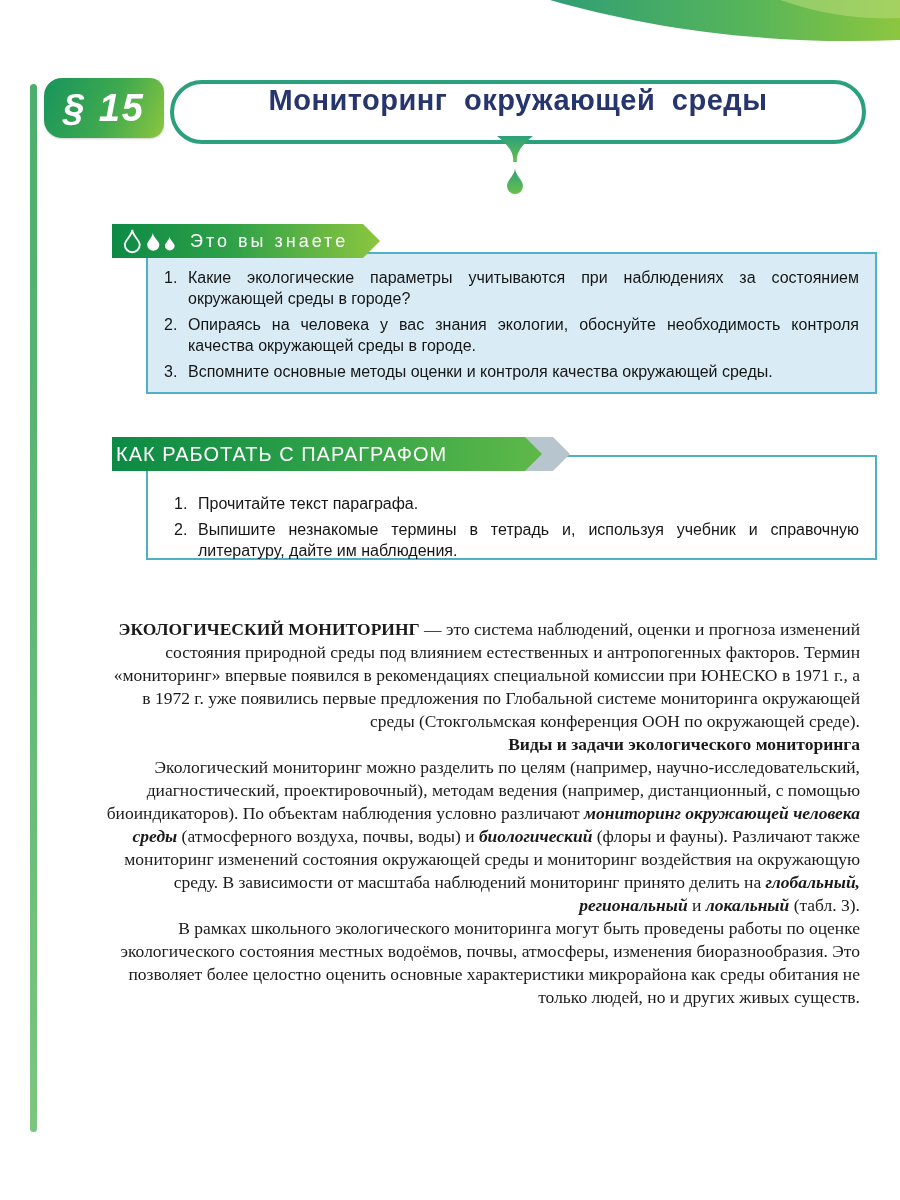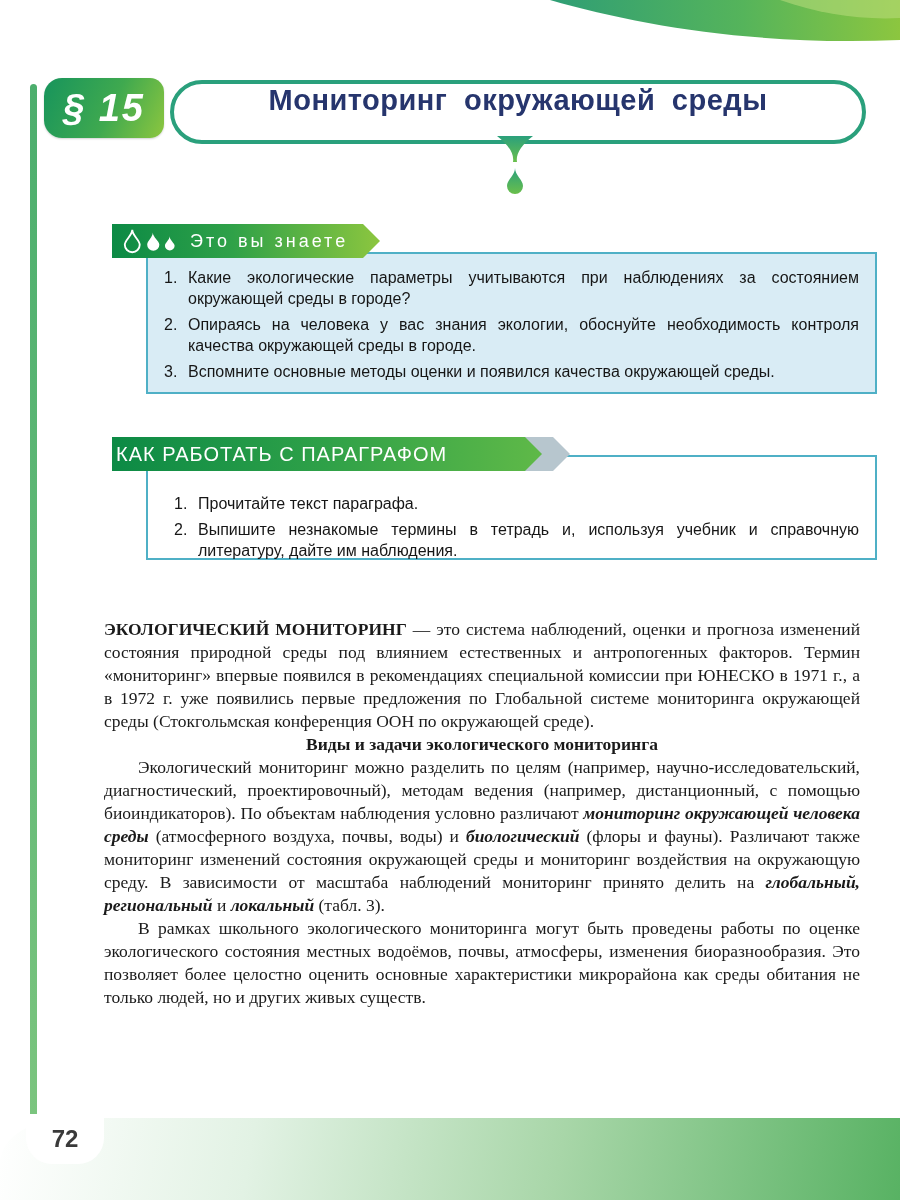--- a/index.html
+++ b/index.html
@@ -79,21 +79,21 @@
   }
   .numlist li::before {
     content:counter(item) "."; position:absolute; left:10px; top:0;
   }
 
   
   .body-text {
     position:absolute; left:104px; top:618px; width:756px;
     font-size:17.5px; line-height:23px; text-align:justify;
   }
-  .body-text p { margin:0; }
+  .body-text p { margin:0;text-align:right; }
   .para-indent { text-indent:34px; }
   .seg-bold { font-weight:700; }
   .seg-bold-italic { font-style:italic; font-weight:700; }
   .subheading {
     margin:10px 0 6px; text-align:center; font-weight:700; font-size:17.5px;
     text-indent:0;
   }
 
   
   .bottom-band {
@@ -154,21 +154,21 @@
         <path d="M11,1 C11,7 3,12 3,17 a8,8 0 0 0 16,0 C19,12 11,7 11,1 Z" fill="none" stroke="#ffffff" stroke-width="2"></path>
         <path d="M33,4 C33,9 27,13 27,17 a6.5,6.5 0 0 0 13,0 C40,13 33,9 33,4 Z" fill="#ffffff"></path>
         <path d="M51,8 C51,12 46,15 46,18 a5.2,5.2 0 0 0 10.4,0 C56,15 51,12 51,8 Z" fill="#ffffff"></path>
       </svg>
       <span>Это вы знаете</span>
     </div>
     <div class="box know-box">
       <ol class="numlist">
         <li>Какие экологические параметры учитываются при наблюдениях за состоянием окружающей среды в городе?</li>
         <li>Опираясь на человека у вас знания экологии, обоснуйте необходимость контроля качества окружающей среды в городе.</li>
-        <li>Вспомните основные методы оценки и появился качества окружающей среды.</li>
+        <li>Вспомните основные методы оценки и контроля качества окружающей среды.</li>
       </ol>
     </div>
   </section>
 
   <section>
     <div class="howto-banner-back"></div>
     <div class="banner howto-banner">
       <span>КАК РАБОТАТЬ С ПАРАГРАФОМ</span>
     </div>
     <div class="box howto-box">
@@ -179,19 +179,14 @@
     </div>
   </section>
 
   <main class="body-text">
     <p><span class="seg-bold">ЭКОЛОГИЧЕСКИЙ МОНИТОРИНГ</span><span> — это система наблюдений, оценки и прогноза изменений состояния природной среды под влиянием естественных и антропогенных факторов. Термин «мониторинг» впервые появился в рекомендациях специальной комиссии при ЮНЕСКО в 1971 г., а в 1972 г. уже появились первые предложения по Глобальной системе мониторинга окружающей среды (Стокгольмская конференция ООН по окружающей среде).</span></p>
     <p class="subheading">Виды и задачи экологического мониторинга</p>
     <p class="para-indent"><span>Экологический мониторинг можно разделить по целям (например, научно-исследовательский, диагностический, проектировочный), методам ведения (например, дистанционный, с помощью биоиндикаторов). По объектам наблюдения условно различают </span><span class="seg-bold-italic">мониторинг окружающей человека среды</span><span> (атмосферного воздуха, почвы, воды) и </span><span class="seg-bold-italic">биологический</span><span> (флоры и фауны). Различают также мониторинг изменений состояния окружающей среды и мониторинг воздействия на окружающую среду. В зависимости от масштаба наблюдений мониторинг принято делить на </span><span class="seg-bold-italic">глобальный, региональный</span><span> и </span><span class="seg-bold-italic">локальный</span><span> (табл. 3).</span></p>
     <p class="para-indent">В рамках школьного экологического мониторинга могут быть проведены работы по оценке экологического состояния местных водоёмов, почвы, атмосферы, изменения биоразнообразия. Это позволяет более целостно оценить основные характеристики микрорайона как среды обитания не только людей, но и других живых существ.</p>
   </main>
 
-  <footer class="bottom-band">
-    <div class="page-number-blob">
-      <span>72</span>
-    </div>
-  </footer>
 
 </div>
 
 </body></html>

